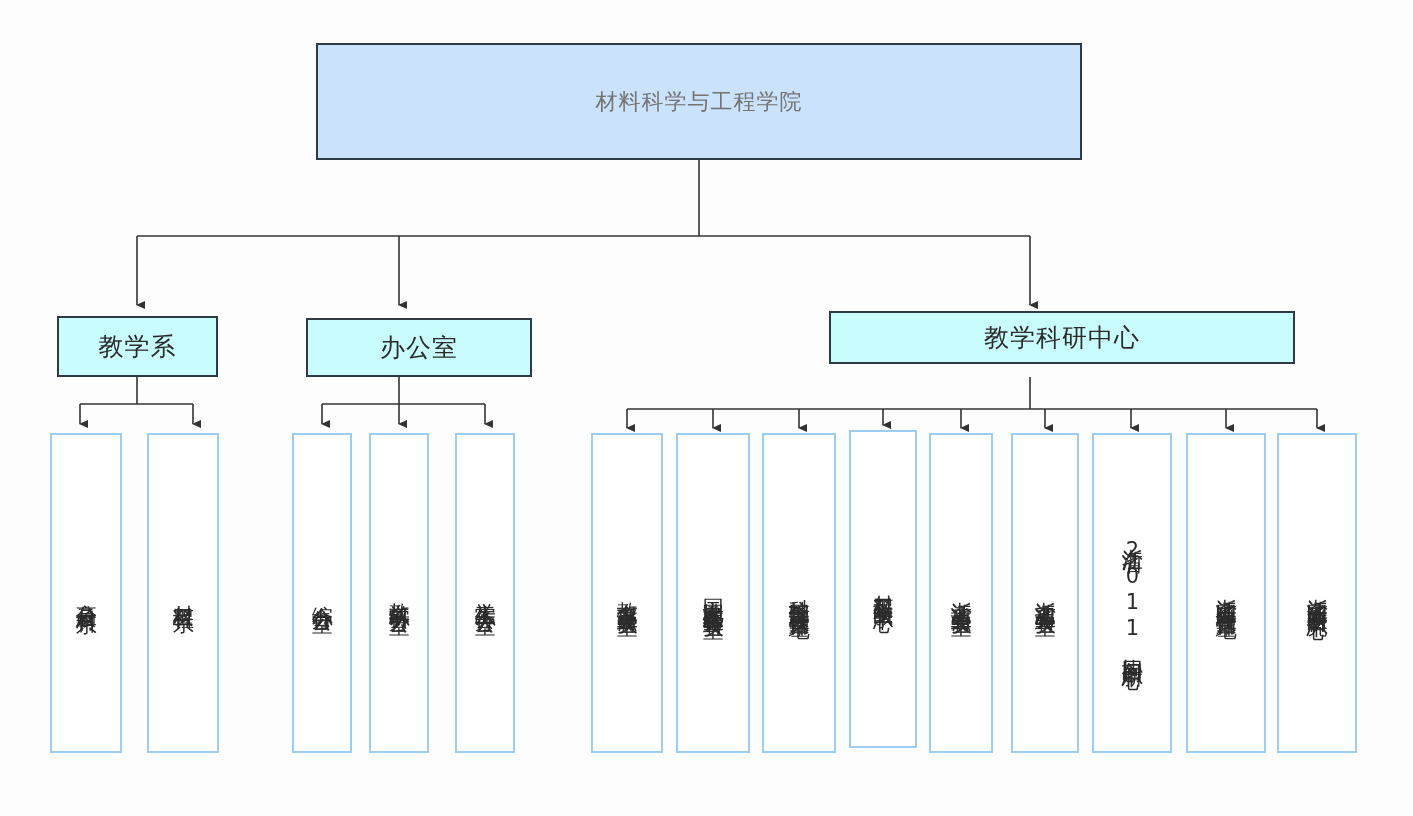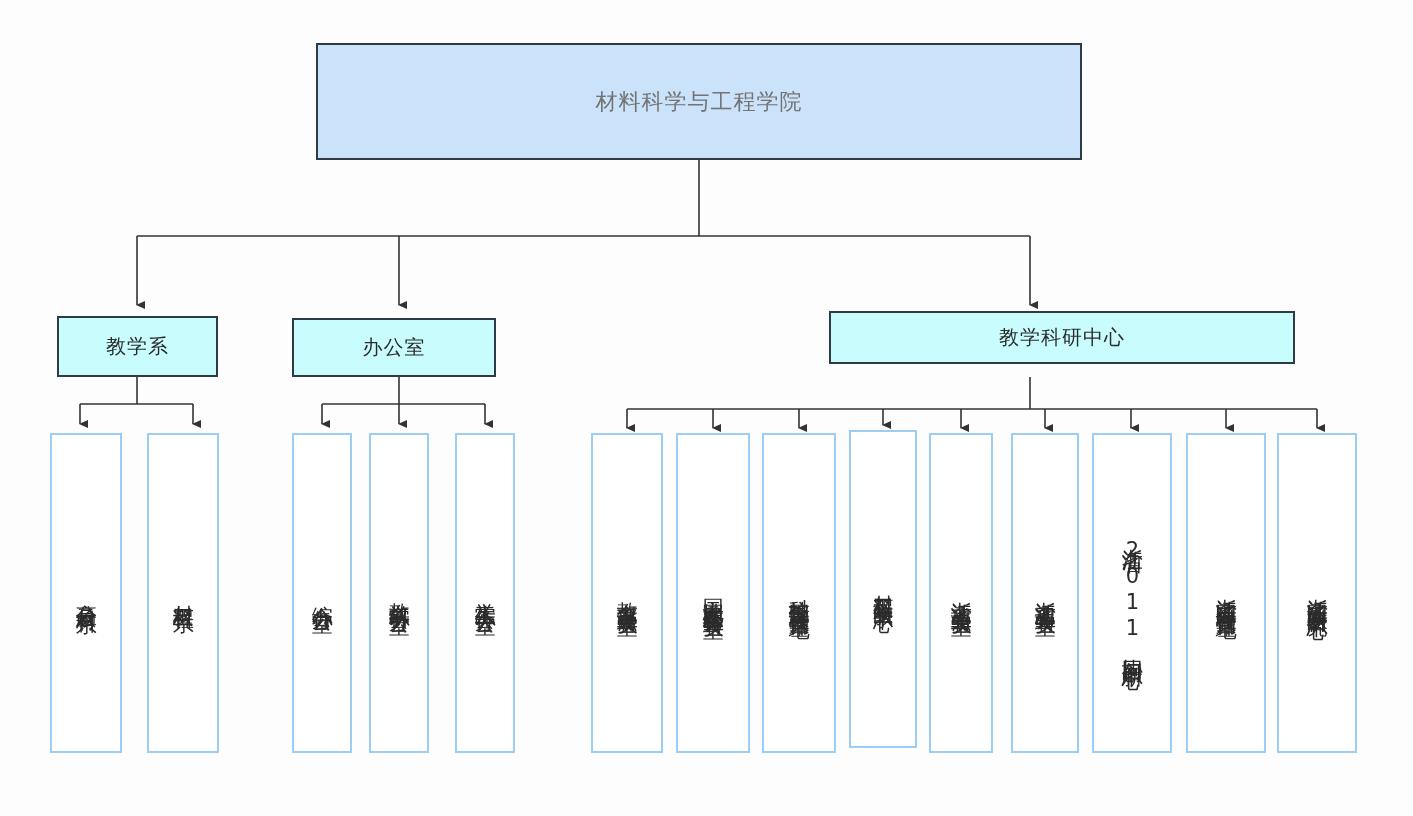--- a/index.html
+++ b/index.html
@@ -13,21 +13,21 @@
   svg.connectors{position:absolute;left:0;top:0;width:1413px;height:816px;pointer-events:none;}
 
   .node{position:absolute;box-sizing:border-box;display:flex;align-items:center;justify-content:center;}
 
   .node.root{
     background:#cbe2fb;border:2px solid #2f3b44;
     font-size:22px;color:#737373;letter-spacing:1px;
   }
   .node.branch{
     background:#c9fdfd;border:2px solid #2f3b44;
-    font-size:20px;color:#2b2b2b;letter-spacing:1px;
+    font-size:25px;color:#2b2b2b;letter-spacing:1px;
   }
   .node.leaf{
     background:#ffffff;border:2px solid #9ccdf5;
     color:#2b2b2b;
   }
   .vtext{
     writing-mode:vertical-rl;
     text-orientation:upright;
     font-size:21px;
     line-height:1.08;
@@ -86,21 +86,21 @@
     </g>
   </svg>
 
   <div class="node root" style="left:316px;top:43px;width:766px;height:117px;">
     <span>材料科学与工程学院</span>
   </div>
 
   <div class="node branch" style="left:57px;top:316px;width:161px;height:61px;">
     <span>教学系</span>
   </div>
-  <div class="node branch" style="left:292px;top:318px;width:204px;height:59px;">
+  <div class="node branch" style="left:306px;top:318px;width:226px;height:59px;">
     <span>办公室</span>
   </div>
   <div class="node branch" style="left:829px;top:311px;width:466px;height:53px;">
     <span>教学科研中心</span>
   </div>
 
   <div class="node leaf" style="left:50px;top:433px;width:72px;height:320px;">
     <span class="vtext">高分子材料系</span>
   </div>
   <div class="node leaf" style="left:147px;top:433px;width:72px;height:320px;">

